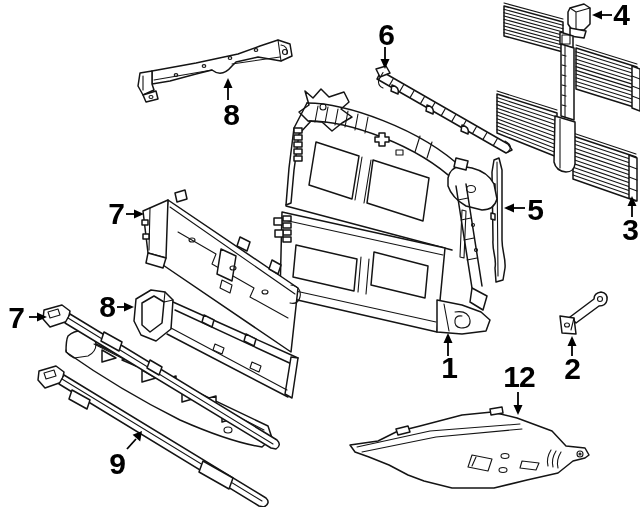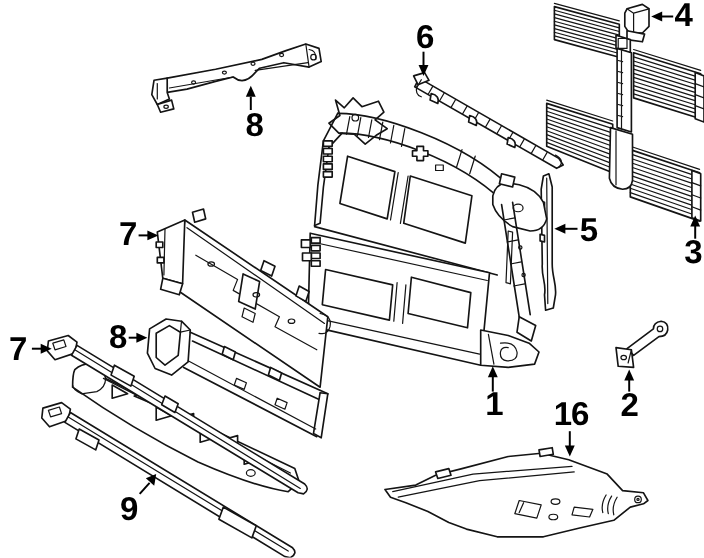--- a/index.html
+++ b/index.html
@@ -333,14 +333,14 @@
   <div class="callout" style="left:572px;top:369px">2</div>
   <div class="callout" style="left:630px;top:230px">3</div>
   <div class="callout" style="left:621px;top:15px">4</div>
   <div class="callout" style="left:535px;top:210px">5</div>
   <div class="callout" style="left:386px;top:35px">6</div>
   <div class="callout" style="left:116px;top:214px">7</div>
   <div class="callout" style="left:107px;top:307px">8</div>
   <div class="callout" style="left:117px;top:464px">9</div>
   <div class="callout" style="left:16px;top:318px">7</div>
   <div class="callout" style="left:231px;top:115px">8</div>
-  <div class="callout" style="left:519px;top:377px">16</div>
+  <div class="callout" style="left:519px;top:377px">12</div>
 </div>
 
 </body></html>

